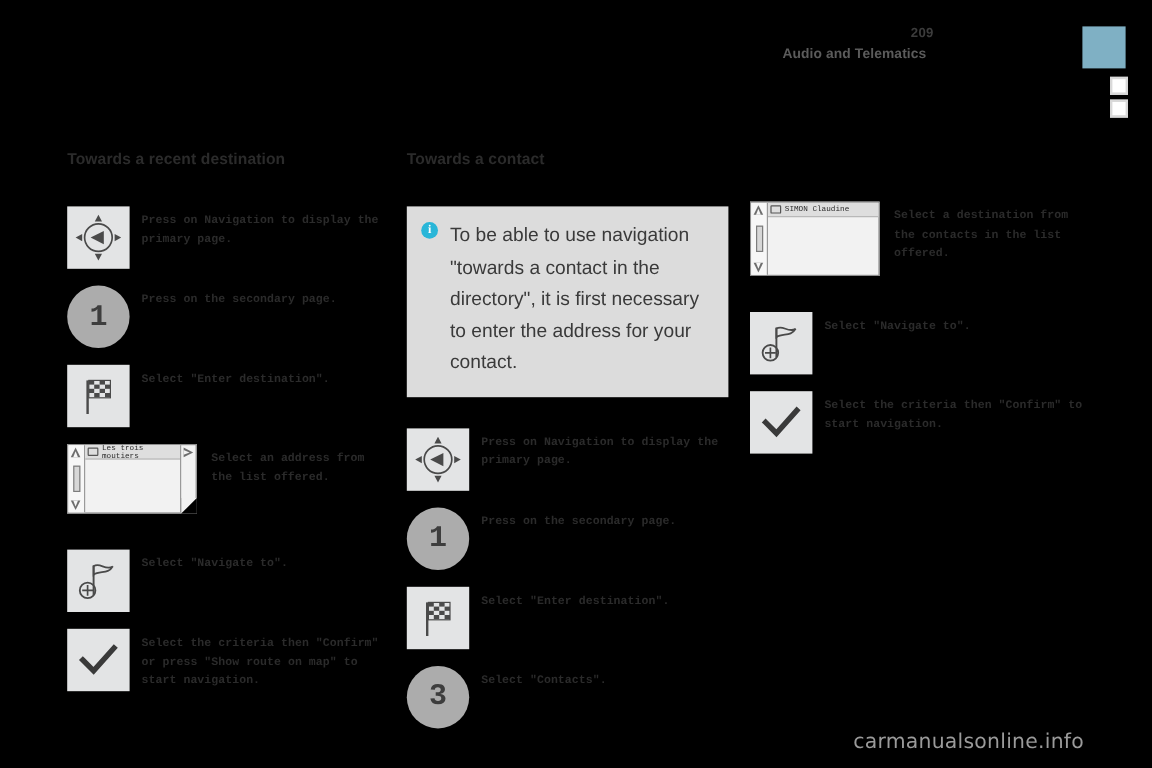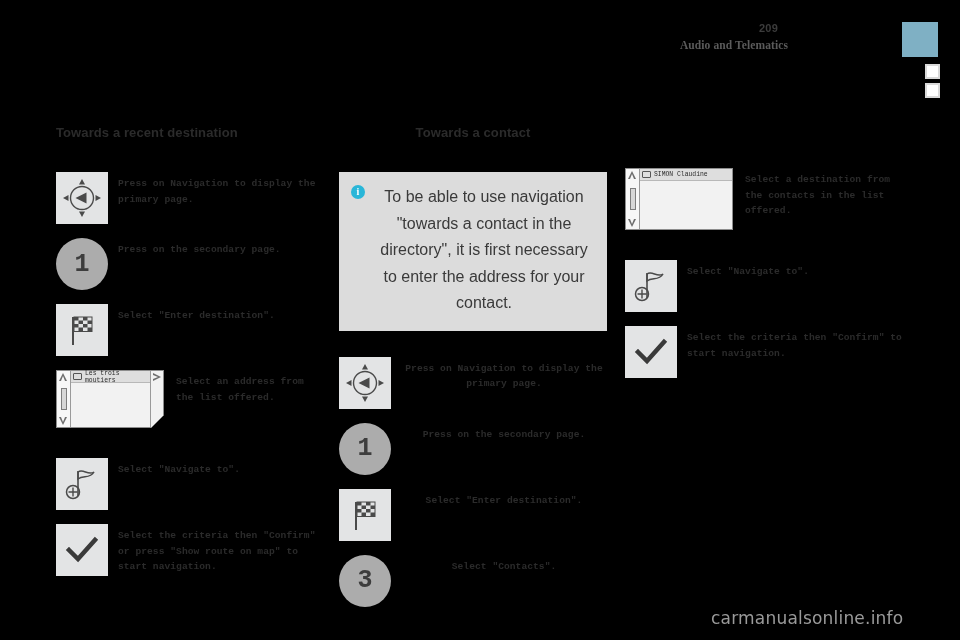--- a/index.html
+++ b/index.html
@@ -40,33 +40,32 @@
   .hdr-pagenum {
     position: absolute;
     right: 62px; top: 22px;
     font-size: 11px;
     font-weight: bold;
     color: #3c3c3c;
     letter-spacing: .2px;
   }
   .hdr-title {
     position: absolute;
-    right: 52px; top: 39px;
+    right: 68px; top: 39px;
     font-size: 11.5px;
     font-weight: bold;
     color: #5b5b5b;
     letter-spacing: .1px;
     white-space: nowrap;
-    font-family: Liberation Serif, serif;
   }
 
   
   .col { position: absolute; top: 125px; }
   .col-left   { left: 56px;  width: 262px; }
-  .col-mid    { left: 339px; width: 268px; text-align: center; }
+  .col-mid    { left: 339px; width: 268px; }
   .col-right  { left: 625px; width: 285px; }
 
   .section-title {
     font-size: 13px;
     font-weight: bold;
     color: #2b2b2b;
     letter-spacing: .1px;
     margin: 0 0 32px 0;
     white-space: nowrap;
   }

